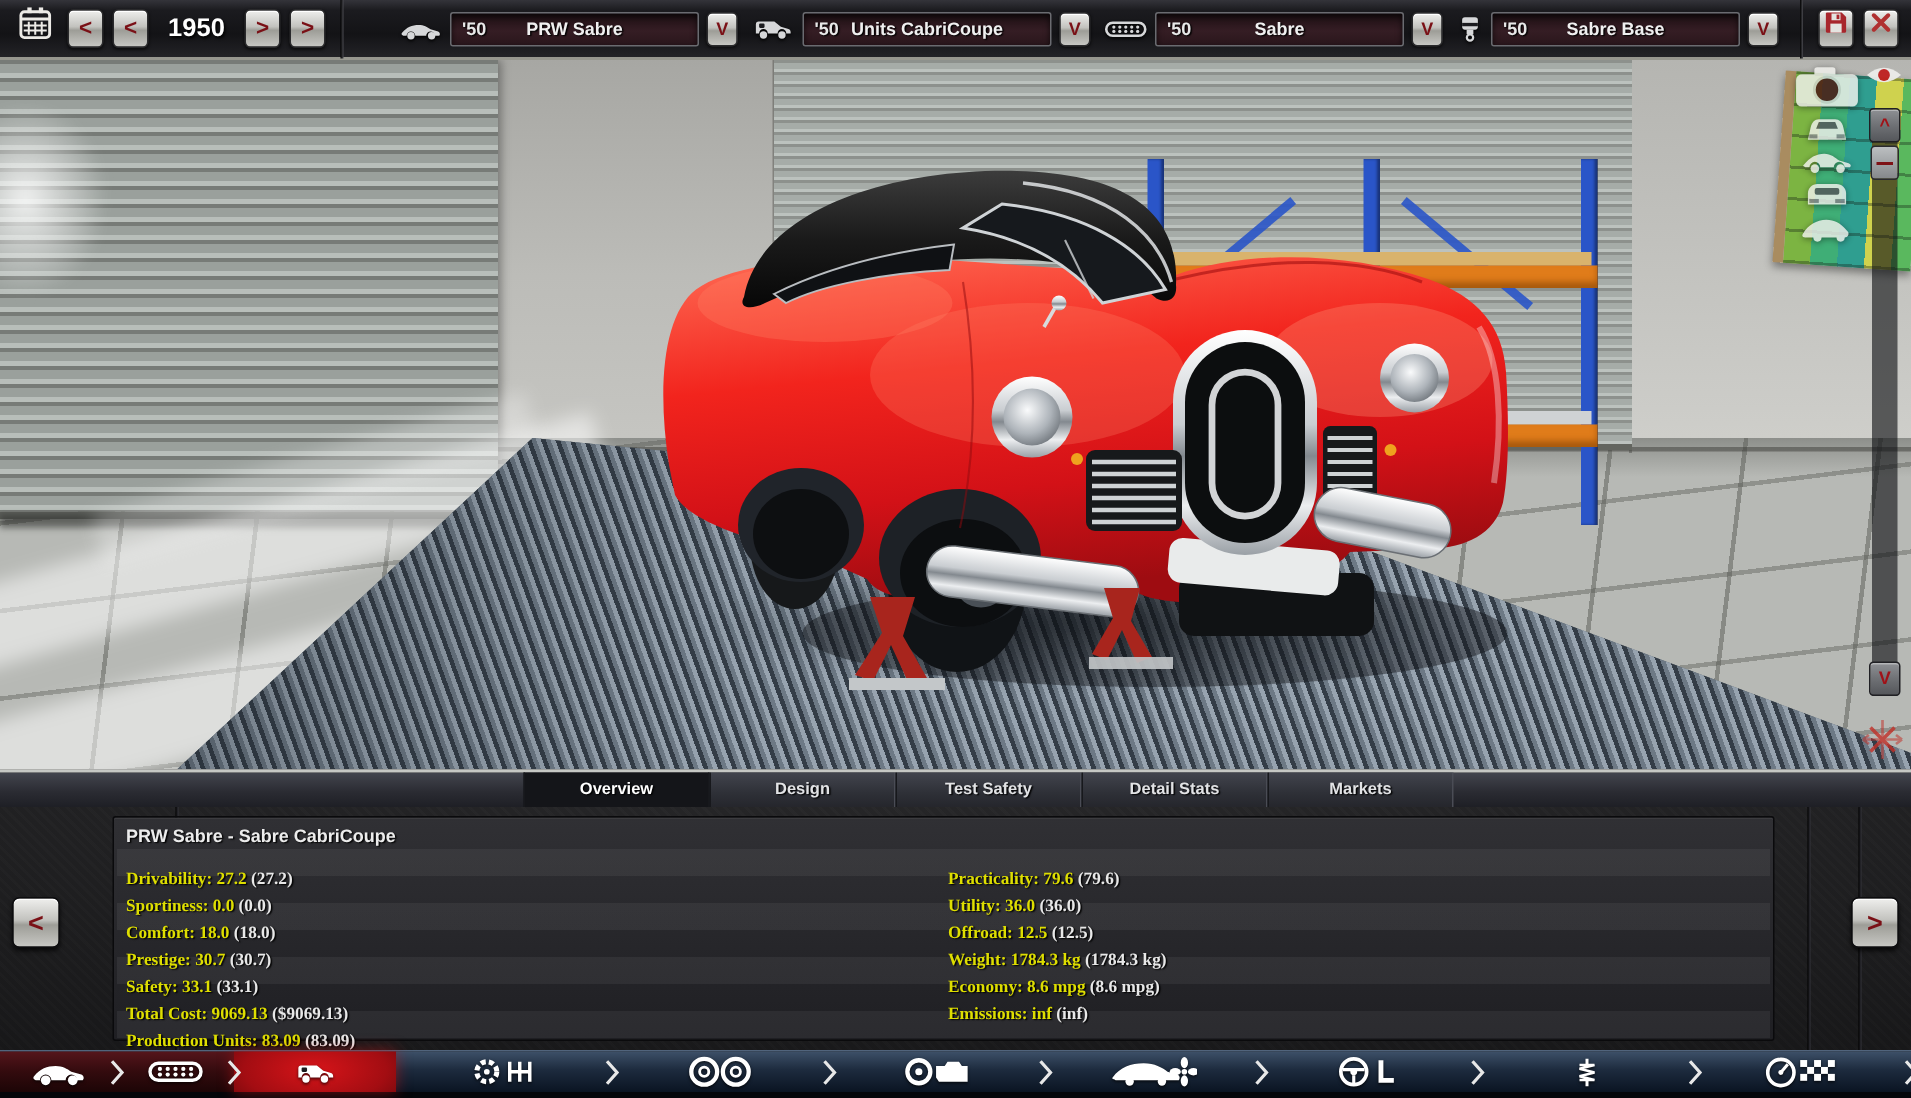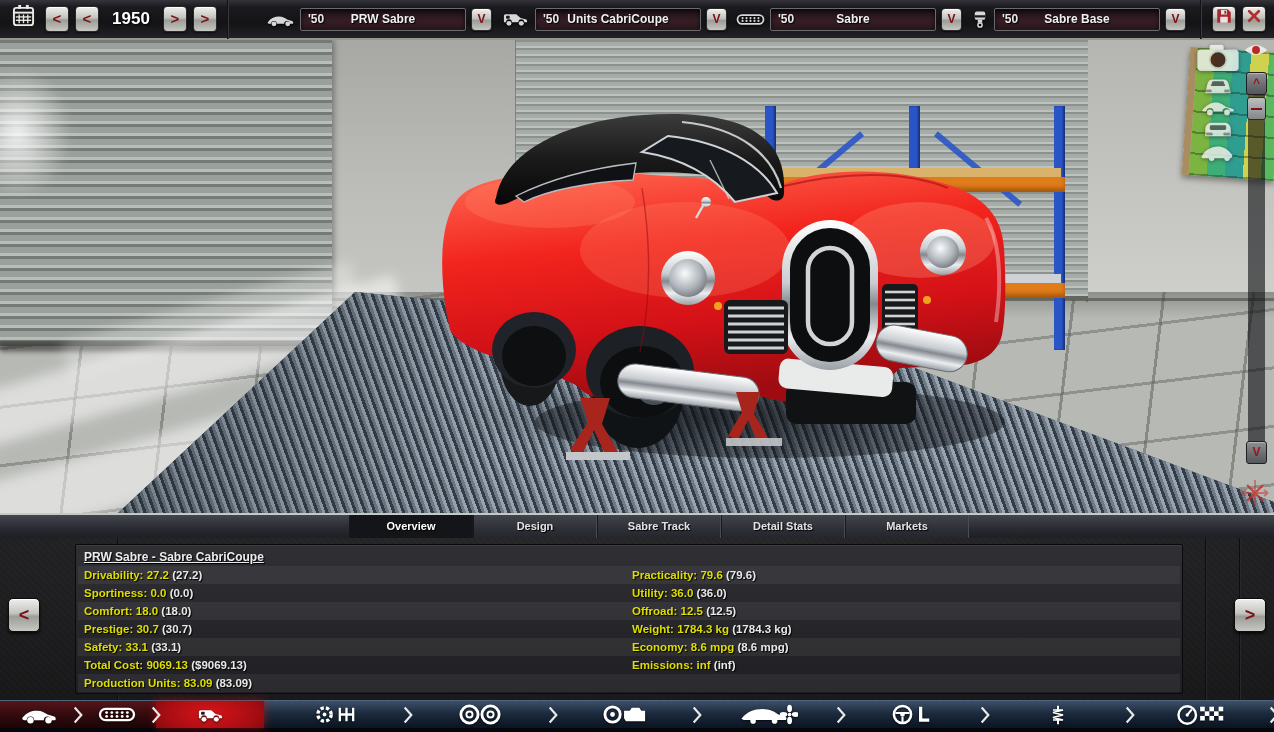--- a/index.html
+++ b/index.html
@@ -131,22 +131,22 @@
       #1d1d1f; z-index:20; }
   .panel-seam { position:absolute; top:0; width:2px; height:162px;
     background:linear-gradient(90deg,#000,#33333a); }
   .stats-box { position:absolute; left:75px; top:6px; width:1108px; height:150px;
     border:1px solid #0a0a0c; border-radius:2px;
     background:linear-gradient(180deg,#303034 0%,#242428 70%,#1f1f23 100%);
     box-shadow:inset 0 1px 0 rgba(255,255,255,.06); }
   .rows-bg { position:absolute; left:2px; right:2px; top:3px; height:144px;
     background:repeating-linear-gradient(180deg, rgba(0,0,0,0) 0 18px, rgba(255,255,255,.055) 18px 36px); }
   .stat-title { position:absolute; left:8px; top:3px; height:18px; line-height:18px;
-    color:#ececec; font-size:12px; font-weight:bold; text-shadow:1px 1px 1px #000;text-decoration:underline; }
-  .stat-col { position:absolute; top:21px; }
+    color:#ececec; font-size:12px; font-weight:bold; text-shadow:1px 1px 1px #000; }
+  .stat-col { position:absolute; top:32px;font-family:Liberation Serif, serif; }
   .stat-col.left { left:8px; width:534px; }
   .stat-col.right { left:556px; width:544px; }
   .stat-row { height:18px; line-height:18px; white-space:nowrap; font-size:11.5px;
     font-weight:bold; text-shadow:1px 1px 1px #000; }
   .stat-main { color:#dede00; }
   .stat-paren { color:#e8e8e8; }
   .pager { position:absolute; top:60px; width:32px; height:34px; border-radius:5px;
     border:1px solid #0c0c0e;
     background:linear-gradient(180deg,#efefed 0%,#c2c2be 45%,#9d9d97 55%,#c7c7c3 100%);
     box-shadow:inset 0 1px 0 #fff, 0 2px 3px rgba(0,0,0,.7);
@@ -469,21 +469,21 @@
             <path d="M2 15h26M15 2v26"></path>
             <path d="M2 15l4-3M2 15l4 3M28 15l-4-3M28 15l-4 3"></path>
           </g>
         </svg></span>
   </div>
 
   <nav class="tabbar">
     <div class="tabs" id="tabs">
         <div class="tab active">Overview</div>
         <div class="tab">Design</div>
-        <div class="tab">Sabre Track</div>
+        <div class="tab">Test Safety</div>
         <div class="tab">Detail Stats</div>
         <div class="tab">Markets</div>
       </div>
   </nav>
 
   <section class="statspanel">
     <div class="panel-seam" style="left:117px;"></div>
     <div class="panel-seam" style="left:1205px;"></div>
     <div class="panel-seam" style="left:1239px;"></div>
     <button class="pager prev">&lt;</button>

